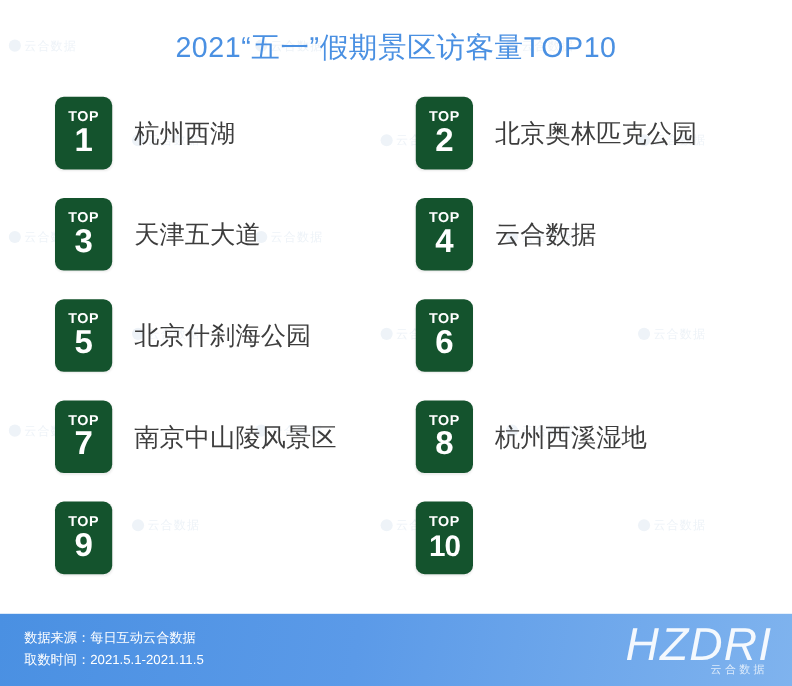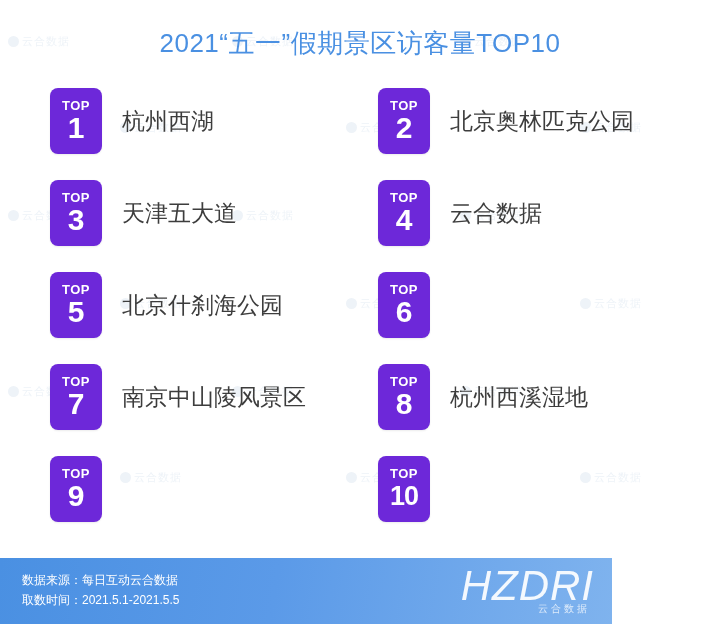--- a/index.html
+++ b/index.html
@@ -76,21 +76,21 @@
   .r0 { top: 0px;   }
   .r1 { top: 92px;  }
   .r2 { top: 184px; }
   .r3 { top: 276px; }
   .r4 { top: 368px; }
 
   .badge {
     width: 52px;
     height: 66px;
     border-radius: 8px;
-    background: #6d28d9;
+    background: #14532d;
     color: #ffffff;
     display: flex;
     flex-direction: column;
     align-items: center;
     justify-content: center;
     flex: none;
     box-shadow: 0 1px 2px rgba(0,0,0,0.08);
   }
   .badge .badge-top {
     font-size: 13px;
@@ -115,21 +115,21 @@
     color: #3d3d3d;
     white-space: nowrap;
     text-align: right;
   }
 
   
   #footer {
     position: absolute;
     left: 0;
     bottom: 0;
-    width: 612px;
+    width: 720px;
     height: 66px;
     background: linear-gradient(100deg, #4a90e2 0%, #5b9ae8 45%, #7fb3ee 100%);
     overflow: hidden;
     margin-top: 14px;
   }
   #footer-lines {
     position: absolute;
     left: 22px;
     top: 12px;
     color: #ffffff;
@@ -261,19 +261,19 @@
         <span class="badge-top">TOP</span>
         <span class="badge-num">10</span>
       </div>
     </div>
 
   </div>
 
   <div id="footer">
     <div id="footer-lines">
       <div>数据来源：每日互动云合数据</div>
-      <div>取数时间：2021.5.1-2021.5.5</div>
+      <div>取数时间：2021.5.1-2021.11.5</div>
     </div>
     <div id="footer-logo">HZDRI</div>
     <div id="footer-logo-sub">云合数据</div>
   </div>
 
 </div>
 
 </body></html>

